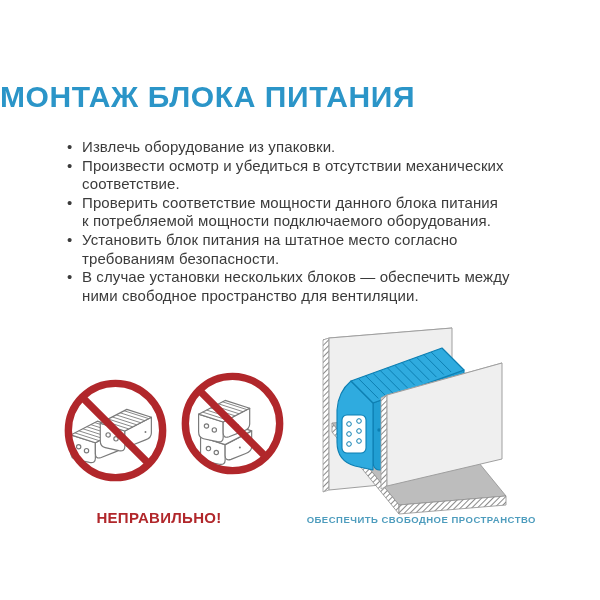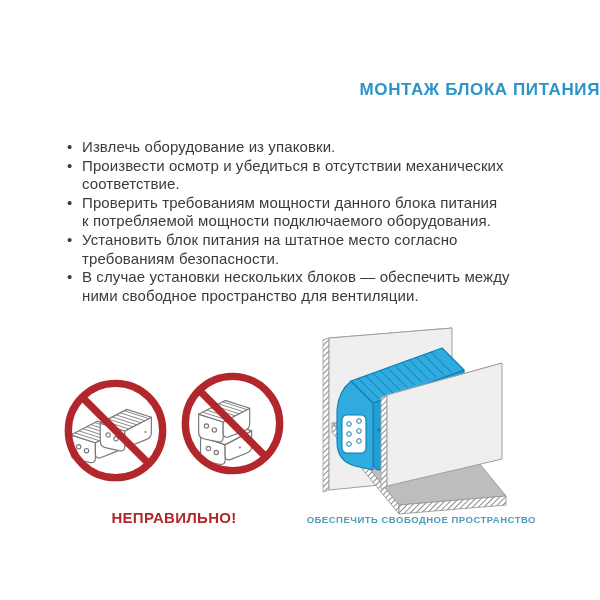--- a/index.html
+++ b/index.html
@@ -7,22 +7,22 @@
   body {
     position:relative;
     background:#ffffff;
     font-family:"Liberation Sans", sans-serif;
     overflow:hidden;
   }
 
   .title {
     position:absolute;
     top:80px; left:0; right:0;
-    text-align:right;
-    font-size:17px;
+    text-align:left;
+    font-size:30px;
     font-weight:800;
     letter-spacing:0.6px;
     color:#2b95c8;
   }
 
   .list {
     position:absolute;
     top:138px; left:66px;
     width:480px;
     list-style:none;
@@ -32,21 +32,21 @@
     letter-spacing:0.1px;
     color:#3b3b3b;
   }
   .list li { position:relative; padding-left:16px; }
   .list .dot { position:absolute; left:1px; top:0; }
   .list .ln { display:block; }
 
   .icon-box { position:absolute; }
   .wrong-label {
     position:absolute;
-    top:509px; left:58px; width:232px;
+    top:509px; left:43px; width:232px;
     text-align:center;
     font-size:15px;
     font-weight:700;
     letter-spacing:0.3px;
     color:#b1272b;
   }
 
   .main-figure { position:absolute; top:318px; left:299px; }
   .caption {
     position:absolute;
@@ -70,21 +70,21 @@
     <span class="dot">•</span>
     <span class="ln">Извлечь оборудование из упаковки.</span>
   </li>
   <li>
     <span class="dot">•</span>
     <span class="ln">Произвести осмотр и убедиться в отсутствии механических</span>
     <span class="ln">соответствие.</span>
   </li>
   <li>
     <span class="dot">•</span>
-    <span class="ln">Проверить требованиям мощности данного блока питания</span>
+    <span class="ln">Проверить соответствие мощности данного блока питания</span>
     <span class="ln">к потребляемой мощности подключаемого оборудования.</span>
   </li>
   <li>
     <span class="dot">•</span>
     <span class="ln">Установить блок питания на штатное место согласно</span>
     <span class="ln">требованиям безопасности.</span>
   </li>
   <li>
     <span class="dot">•</span>
     <span class="ln">В случае установки нескольких блоков — обеспечить между</span>

